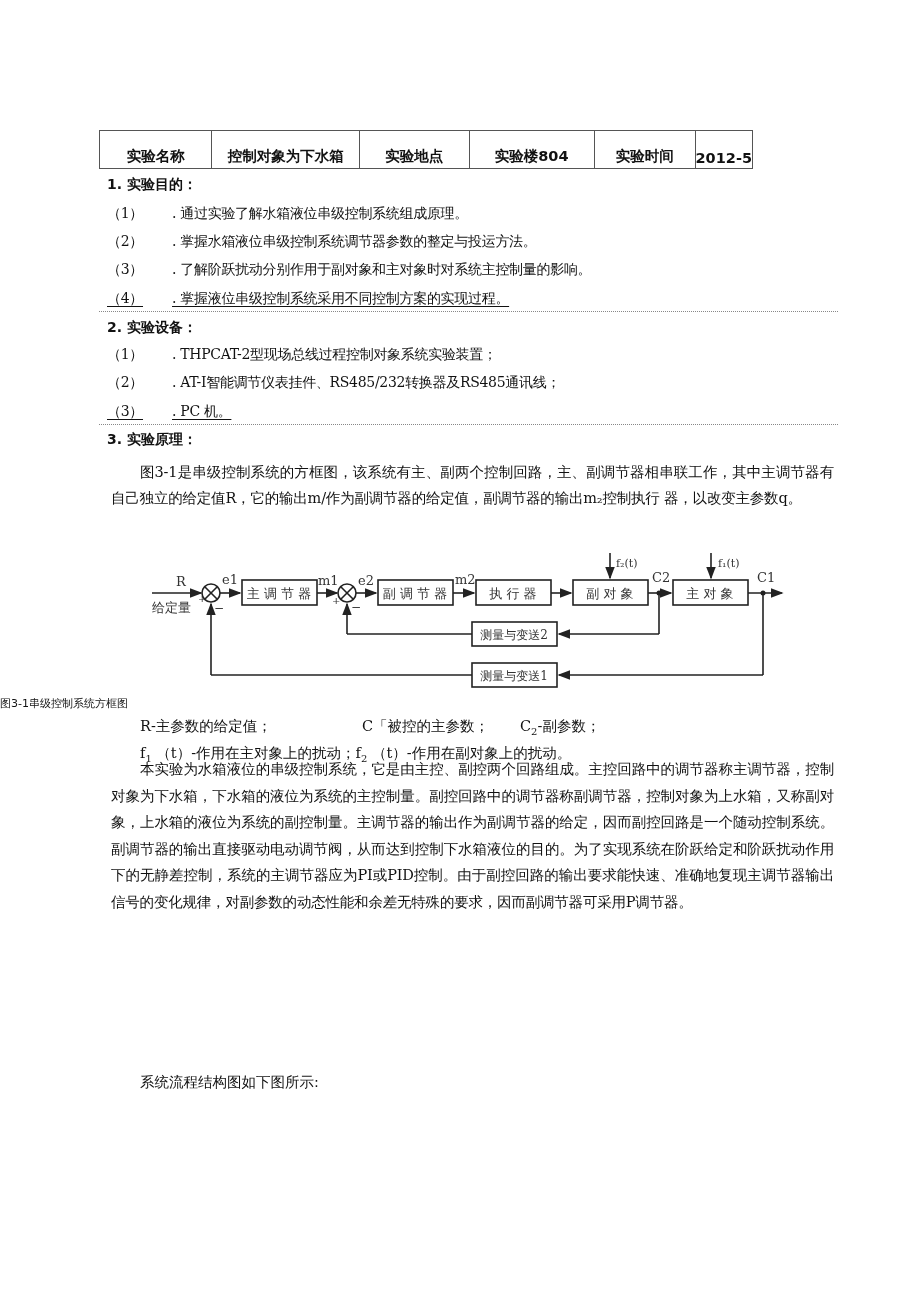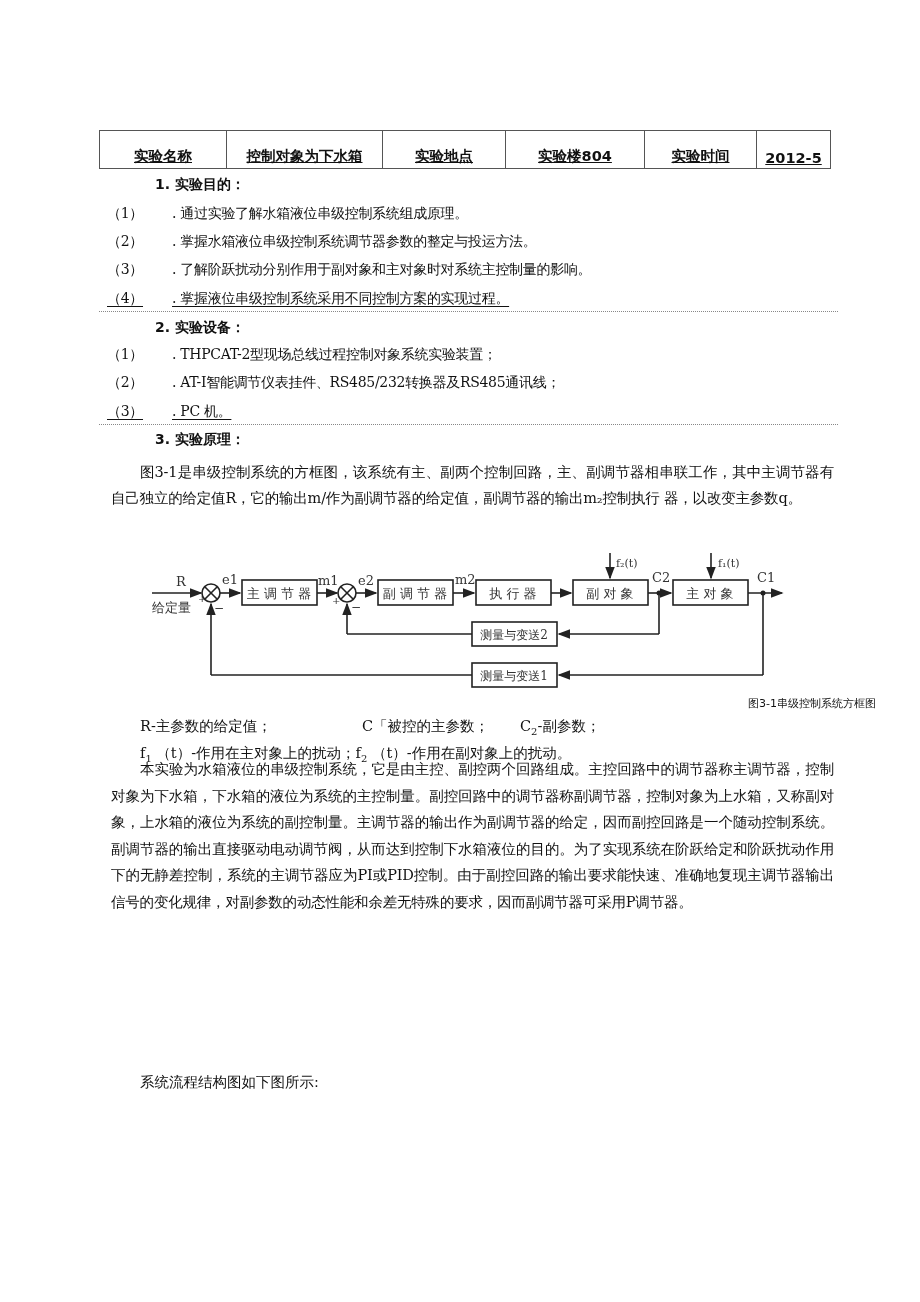--- a/index.html
+++ b/index.html
@@ -1,37 +1,37 @@
 <!DOCTYPE html>
 <html><head>
 <meta charset="utf-8">
 <style>
   html, body { margin: 0; padding: 0; background: #ffffff; }
   body { width: 920px; height: 1302px; position: relative; overflow: hidden;
          font-family: "DejaVu Serif", "Liberation Serif", serif; color: #111; }
   .abs { position: absolute; }
   
-  table.hdr { position: absolute; left: 99px; top: 130px; width: 732px; height: 39px;
-              border-collapse: collapse; text-decoration: underline; }
+  table.hdr { position: absolute; left: 99px; top: 130px; width: 654px; height: 39px;
+              border-collapse: collapse; }
   table.hdr td { border: 1px solid #555; font-family: "DejaVu Sans", "Liberation Sans", sans-serif;
                  font-weight: bold; font-size: 14.5px; text-align: center; vertical-align: bottom;
                  padding: 0 0 2px 0; white-space: nowrap; }
   .sec { font-family: "DejaVu Sans", "Liberation Sans", sans-serif; font-weight: bold; font-size: 14px;
-         left: 107px; white-space: nowrap; margin-left: 48px; }
+         left: 107px; white-space: nowrap; }
   .item { font-size: 14px; white-space: nowrap; letter-spacing: -0.3px; }
   .num { position: absolute; left: 107px; }
   .txt { position: absolute; left: 172px; }
   .ul { text-decoration: underline; text-decoration-thickness: 1px; text-underline-offset: 3px; }
   .rule { position: absolute; left: 99px; width: 739px; height: 0; border-top: 1px dotted #888; }
   .para { position: absolute; left: 107px; width: 731px; font-size: 14.5px; line-height: 25.5px;
           text-align: justify; letter-spacing: -0.2px; }
   .para p { margin: 4px; text-indent: 29px; }
   .legend { position: absolute; left: 140px; font-size: 14.5px; white-space: nowrap; }
   sub { font-size: 10px; }
-  .caption { position: absolute; left: 0; width: 876px; top: 696px; text-align: right;
+  .caption { position: absolute; left: 0; width: 876px; top: 696px; text-align: left;
              font-family: "DejaVu Sans", "Liberation Sans", sans-serif; font-size: 11px; }
   svg text { font-family: "DejaVu Serif", "Liberation Serif", serif; }
 </style>
 </head>
 <body>
 
 <table class="hdr">
   <tbody>
       <tr>
     <td style="width:126px">实验名称</td>

